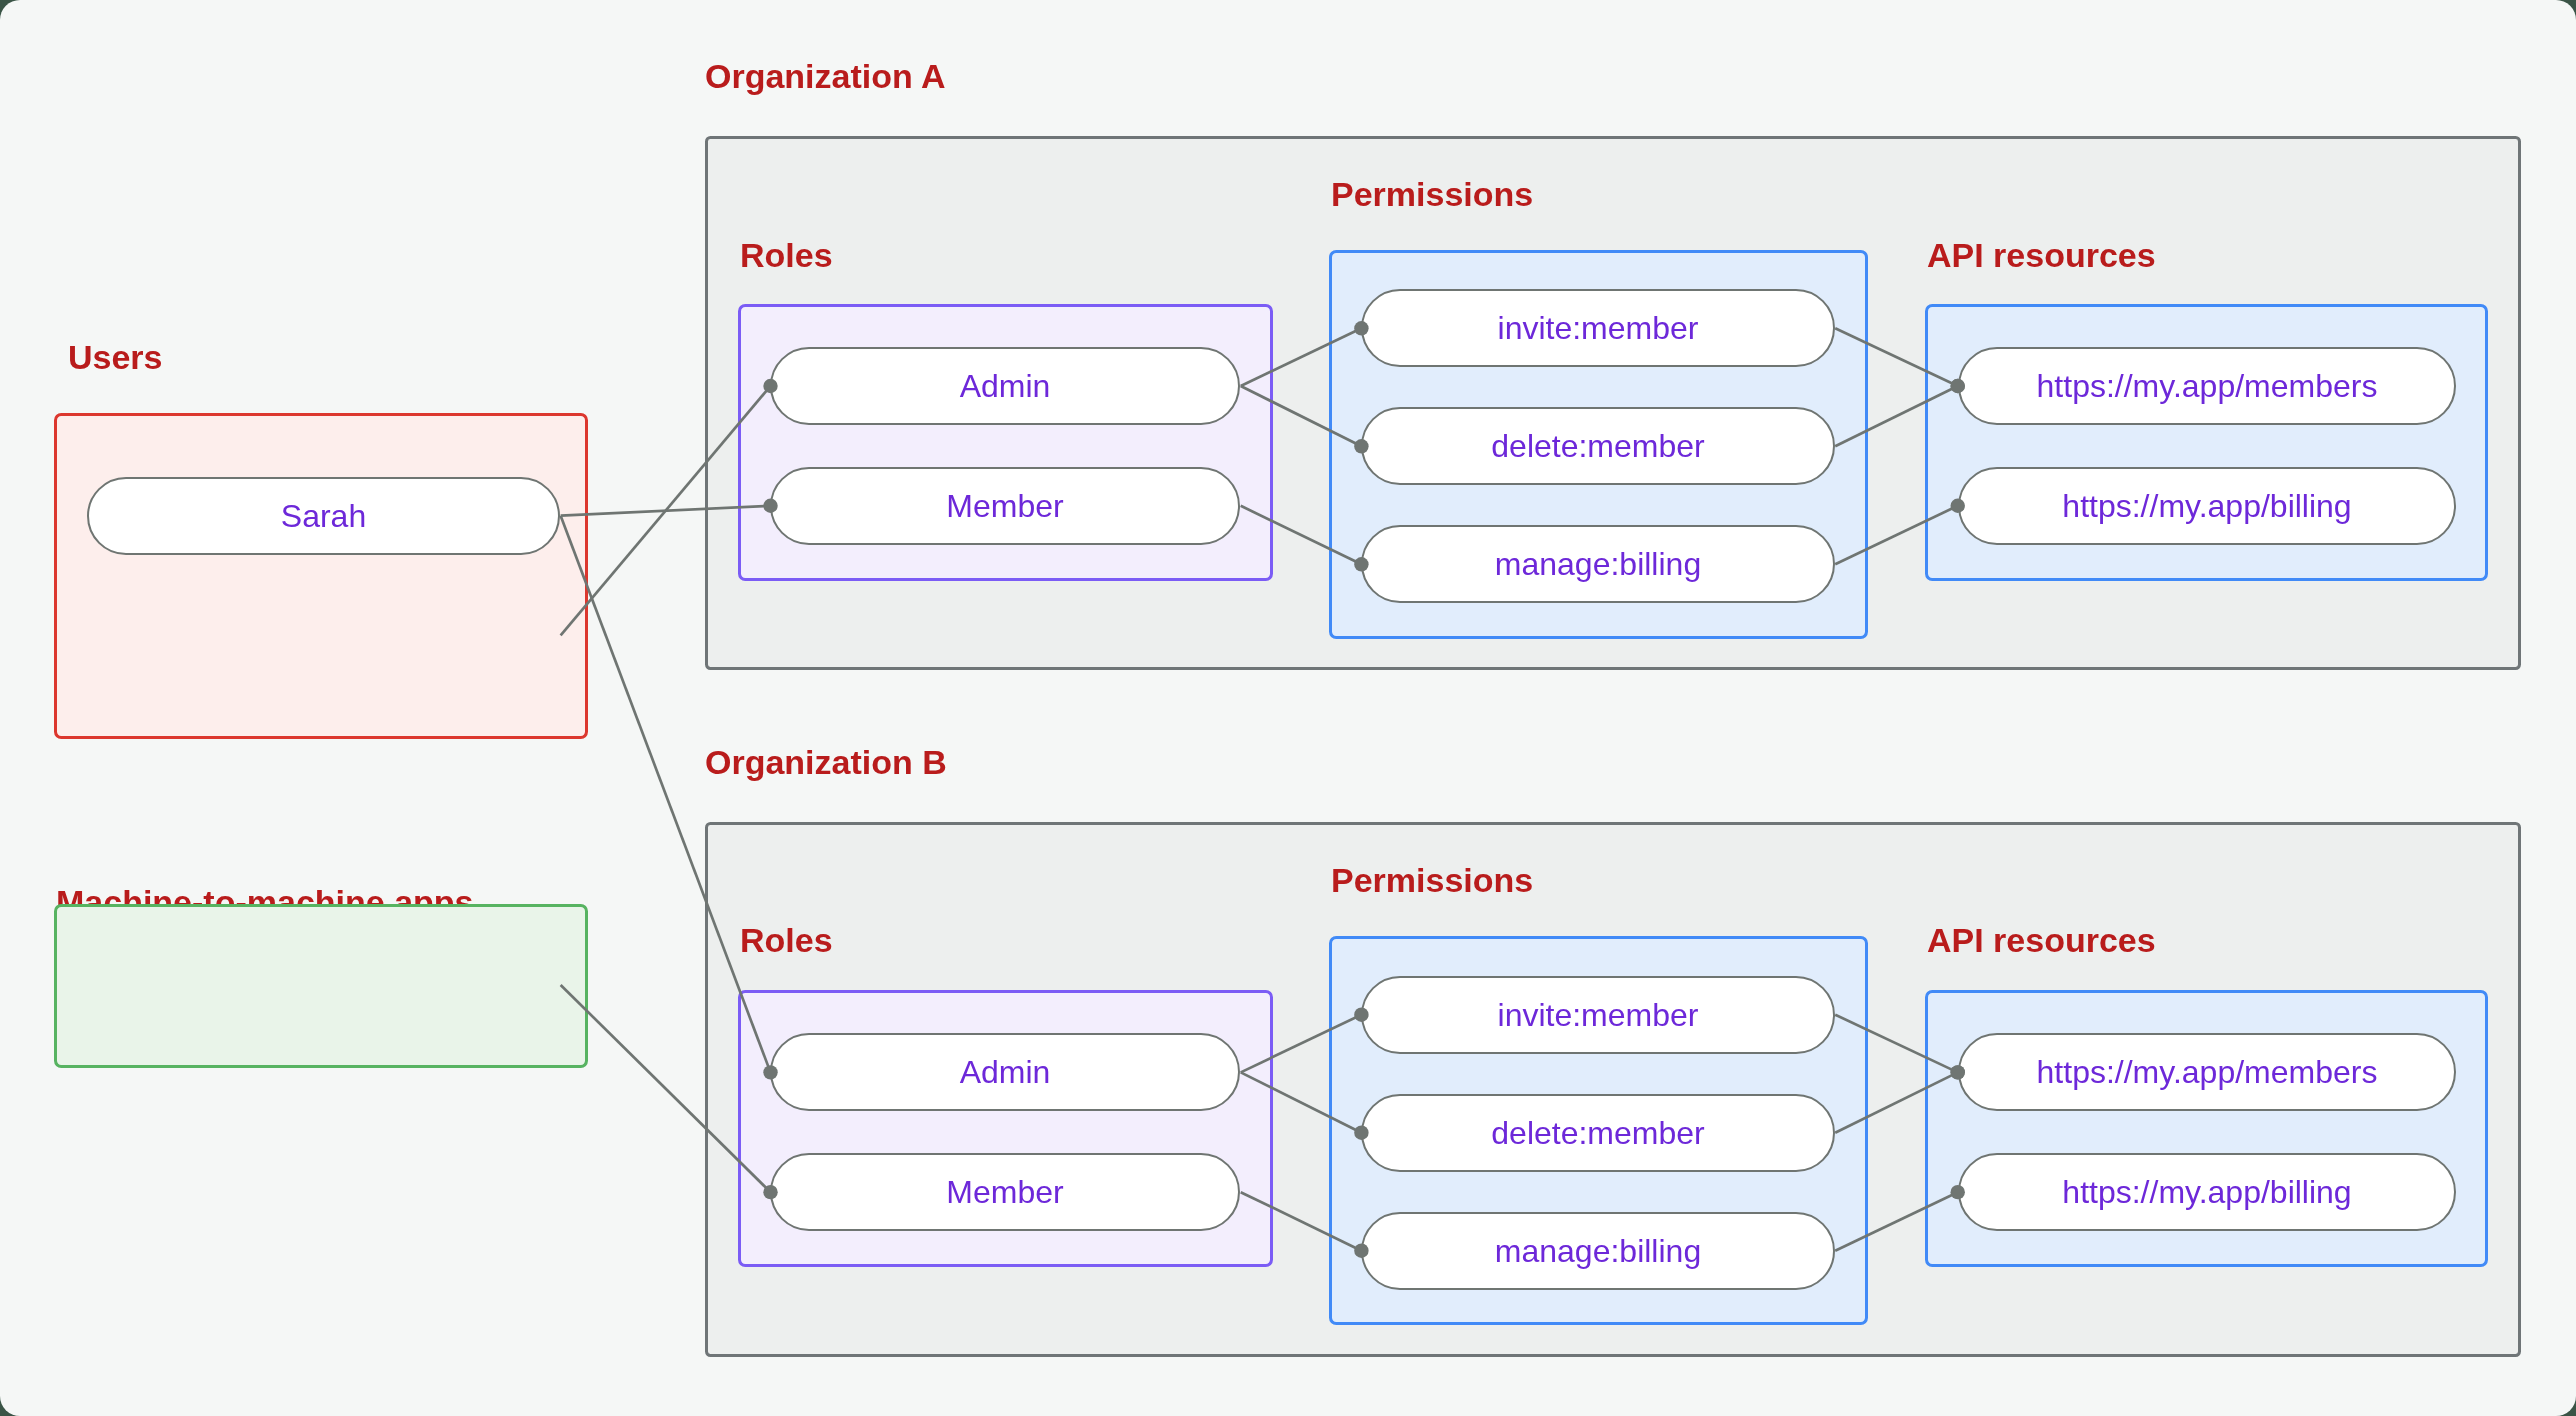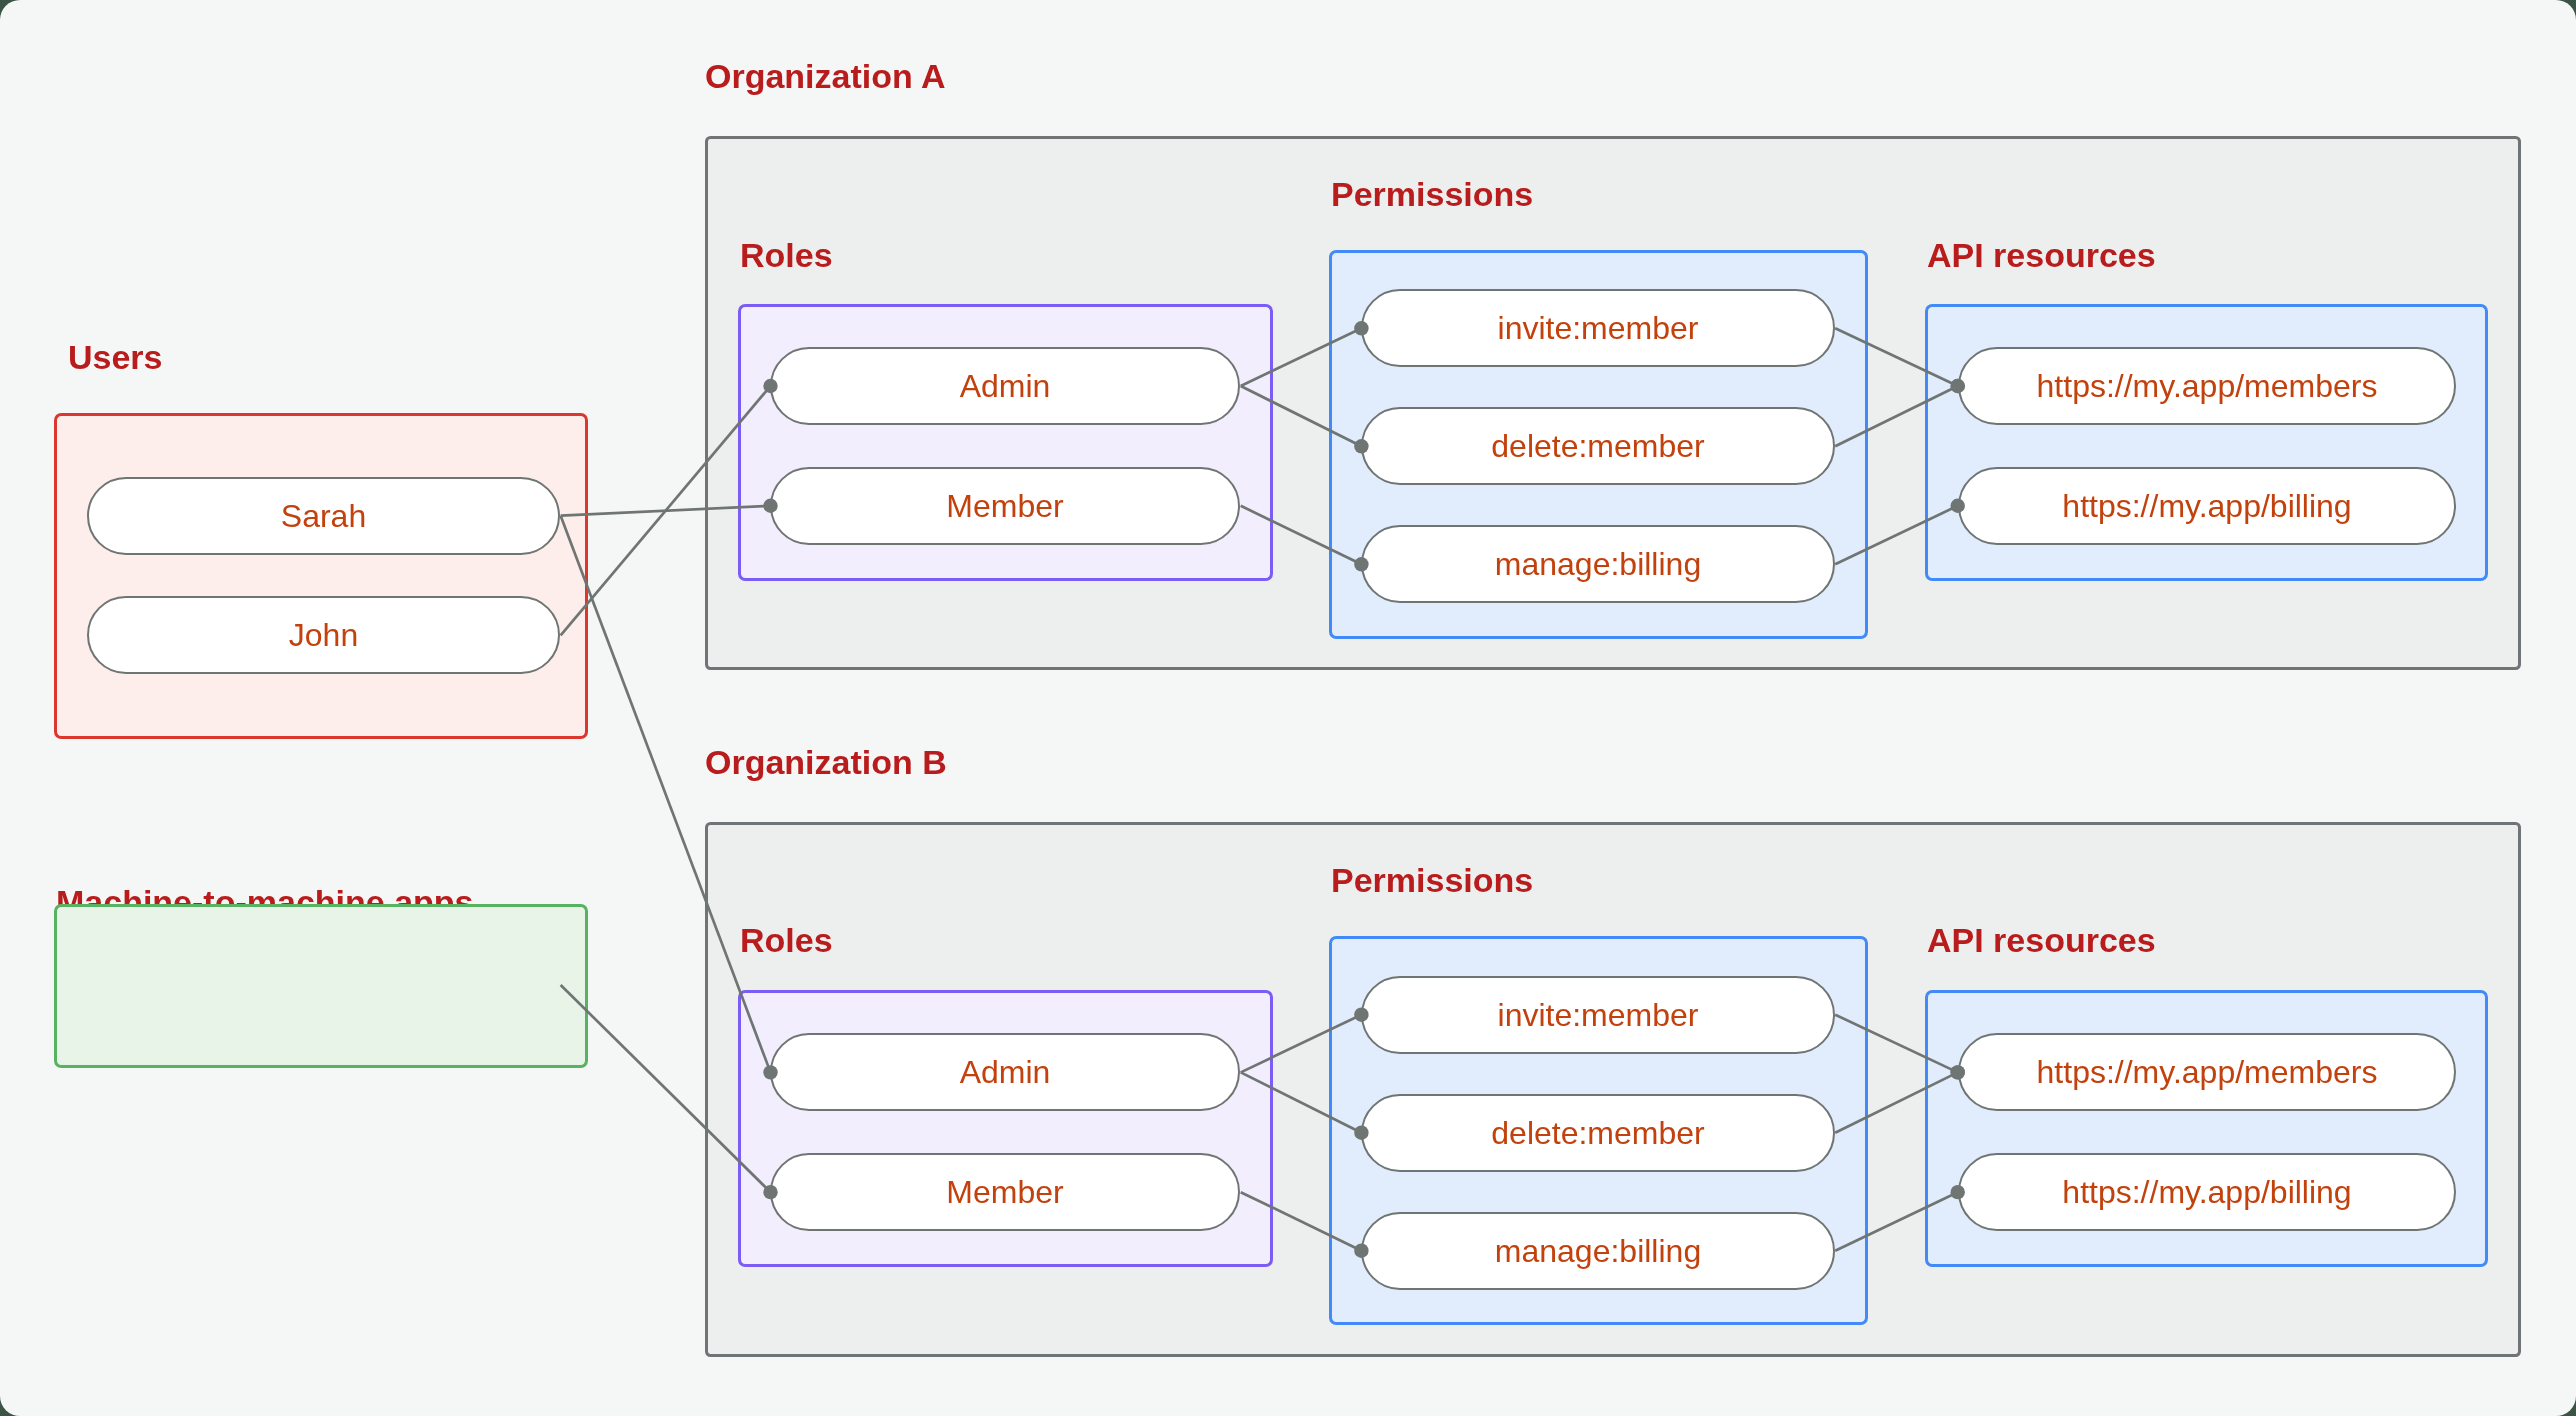--- a/index.html
+++ b/index.html
@@ -32,21 +32,21 @@
   #orgb-roles-box { left:738px; top:990px; width:535px; height:277px; }
   .box-blue    { border:3.2px solid #418af7; background:#e1edfc; }
   #orga-perms-box { left:1329px; top:250px;  width:539px; height:389px; }
   #orgb-perms-box { left:1329px; top:936px; width:539px; height:389px; }
   #orga-api-box   { left:1925px; top:304px;  width:563px; height:277px; }
   #orgb-api-box   { left:1925px; top:990px; width:563px; height:277px; }
   .pill {
     position:absolute; height:78px; box-sizing:border-box;
     background:#ffffff; border:2.3px solid #6f7572; border-radius:40px;
     display:flex; align-items:center; justify-content:center;
-    font-size:32px; color:#c2410c; white-space:nowrap;
+    font-size:32px; color:#6d28d9; white-space:nowrap;
   }
   
   #node-sarah   { left:87px; top:477px;  width:473px; }
   #node-john    { left:87px; top:596px;  width:473px; }
   #node-m2m-app { left:87px; top:946px; width:473px; }
   
   #node-orga-admin   { left:770px;  top:347px; width:470px; }
   #node-orga-member  { left:770px;  top:467px; width:470px; }
   #node-orga-invite  { left:1361px; top:289px; width:474px; }
   #node-orga-delete  { left:1361px; top:407px; width:474px; }
@@ -78,21 +78,20 @@
   }
 </style>
 </head>
 <body>
 
 <div id="canvas">
 
   <div class="section-label" id="users-label">Users</div>
   <div class="box box-users"></div>
   <div class="pill" id="node-sarah">Sarah</div>
-  <div class="pill" id="node-john">John</div>
 
   <div class="section-label" id="m2m-label">Machine-to-machine apps</div>
   <div class="box box-m2m"></div>
 
   <div class="section-label" id="orga-title">Organization A</div>
   <div class="box box-org" id="orga-box"></div>
   <div class="section-label" id="orga-roles-label">Roles</div>
   <div class="box box-roles" id="orga-roles-box"></div>
   <div class="pill" id="node-orga-admin">Admin</div>
   <div class="pill" id="node-orga-member">Member</div>

